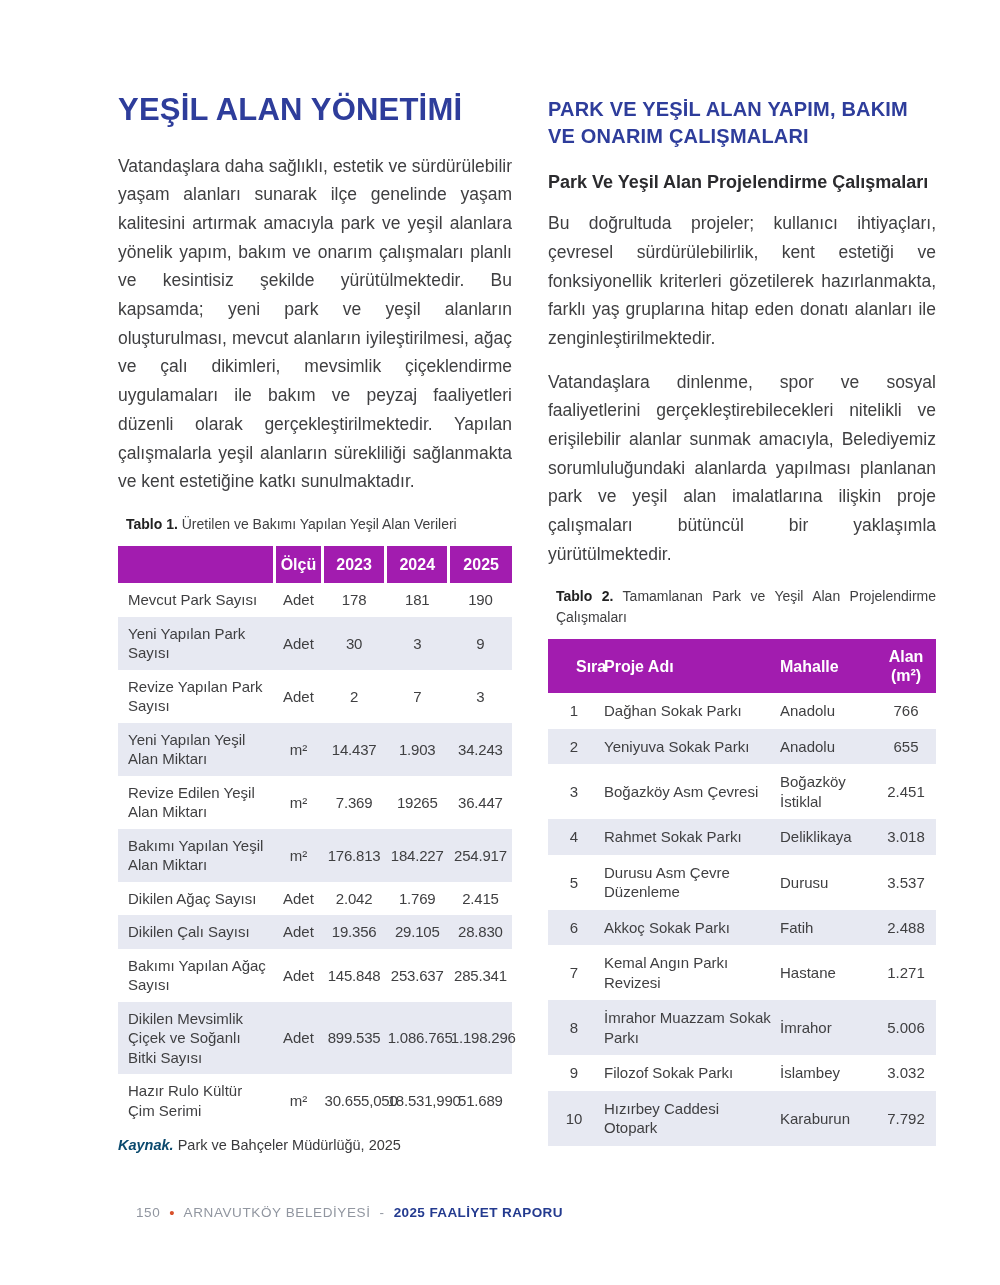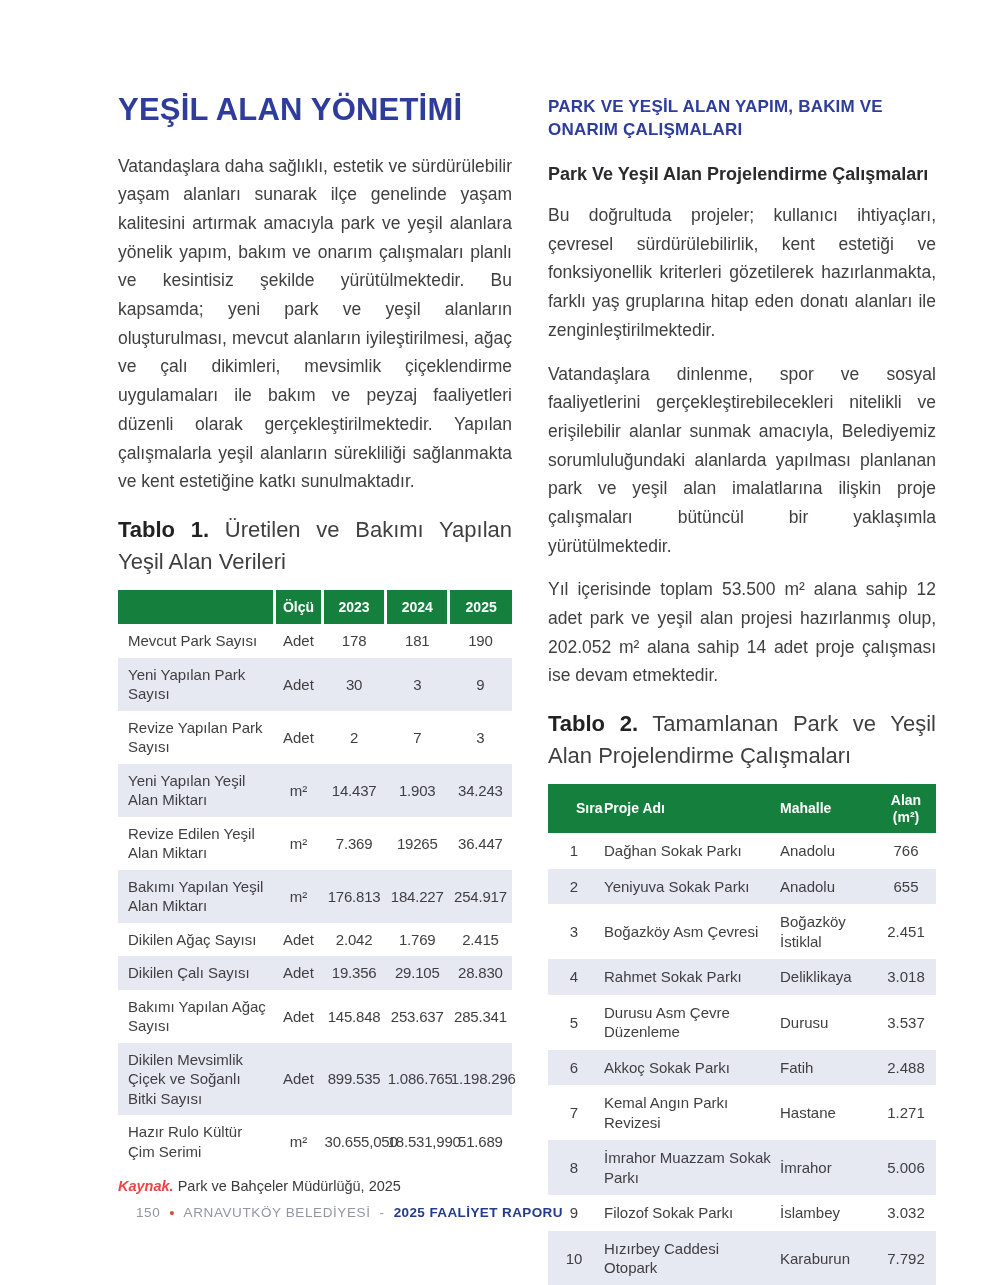--- a/index.html
+++ b/index.html
@@ -22,61 +22,61 @@
   h1.page-title{
     margin:0 0 24px 0;
     font-size:31px;
     line-height:1.15;
     font-weight:bold;
     color:#2e3d9b;
     letter-spacing:0.2px;
   }
   h2.section-title{
     margin:4px 0 20px 0;
-    font-size:17px;
+    font-size:20px;
     line-height:1.35;
     font-weight:bold;
     color:#2e3d9b;
     letter-spacing:0.2px;
   }
   h3.sub-title{
     margin:0 0 14px 0;
     font-size:18px;
     line-height:1.4;
     font-weight:bold;
     color:#2b2b2e;
   }
   p.body{
     margin:0 0 15px 0;
     font-size:17.5px;
     line-height:1.64;
     text-align:justify;
     color:#3f3f41;
   }
   p.caption{
-    margin:18px 0 12px 0;
-    font-size:22px;
+    margin:18px 0 12px 8px;
+    font-size:14px;
     line-height:1.45;
     text-align:justify;
     color:#3f3f41;
   }
   p.caption .cap-label{font-weight:bold;color:#222;}
   p.source{
     margin:10px 0 0 0;
     font-size:14.5px;
     color:#3a3a3c;
   }
-  p.source .src-label{font-weight:bold;font-style:italic;color:#ef4444;}
+  p.source .src-label{font-weight:bold;font-style:italic;color:#0c4a6e;}
 
   table{border-collapse:collapse;width:100%;}
   thead th{
-    background:#15803d;
+    background:#a21caf;
     color:#ffffff;
     font-weight:bold;
-    font-size:14px;
+    font-size:16px;
     line-height:1.2;
     vertical-align:middle;
   }
   tbody tr:nth-child(even){background:#e7e9f2;}
   tbody td{
     font-size:15px;
     line-height:1.3;
     vertical-align:middle;
     color:#3f3f41;
   }
@@ -233,21 +233,20 @@
       </table>
 
       <p class="source"><span class="src-label">Kaynak.</span><span> Park ve Bahçeler Müdürlüğü, 2025</span></p>
     </div>
 
     <div class="col-right">
       <h2 class="section-title">PARK VE YEŞİL ALAN YAPIM, BAKIM VE ONARIM ÇALIŞMALARI</h2>
       <h3 class="sub-title">Park Ve Yeşil Alan Projelendirme Çalışmaları</h3>
       <p class="body">Bu doğrultuda projeler; kullanıcı ihtiyaçları, çevresel sürdürülebilirlik, kent estetiği ve fonksiyonellik kriterleri gözetilerek hazırlanmakta, farklı yaş gruplarına hitap eden donatı alanları ile zenginleştirilmektedir.</p>
       <p class="body">Vatandaşlara dinlenme, spor ve sosyal faaliyetlerini gerçekleştirebilecekleri nitelikli ve erişilebilir alanlar sunmak amacıyla, Belediyemiz sorumluluğundaki alanlarda yapılması planlanan park ve yeşil alan imalatlarına ilişkin proje çalışmaları bütüncül bir yaklaşımla yürütülmektedir.</p>
-      <p class="body">Yıl içerisinde toplam 53.500 m² alana sahip 12 adet park ve yeşil alan projesi hazırlanmış olup, 202.052 m² alana sahip 14 adet proje çalışması ise devam etmektedir.</p>
 
       <p class="caption"><span class="cap-label">Tablo 2.</span><span> Tamamlanan Park ve Yeşil Alan Projelendirme Çalışmaları</span></p>
 
       <table class="t2">
         <colgroup>
           <col class="c-sira">
             <col class="c-proje">
             <col class="c-mahalle">
             <col class="c-alan">
         </colgroup>

